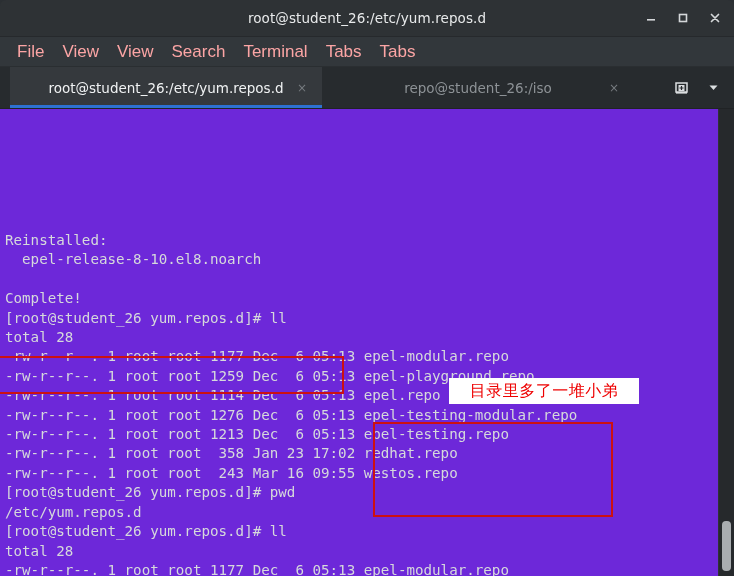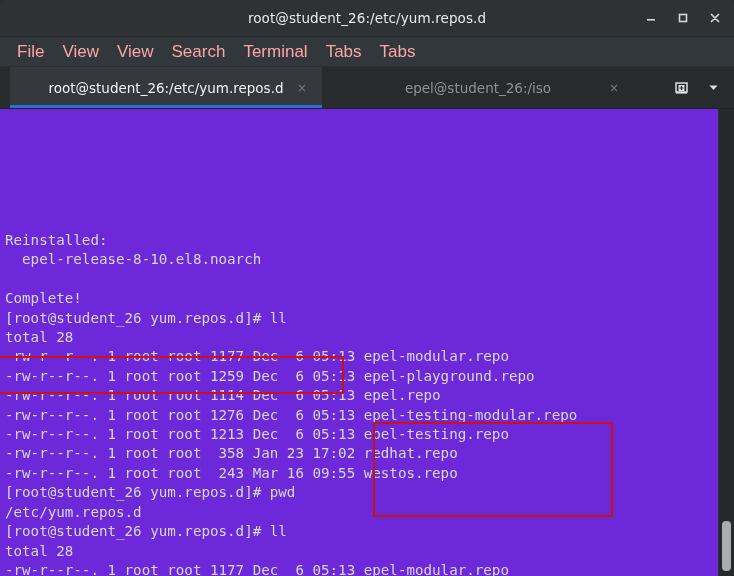--- a/index.html
+++ b/index.html
@@ -283,21 +283,21 @@
   </div>
 
   <div id="tabbar">
 
     <div class="tab active">
       <span class="tab-label">root@student_26:/etc/yum.repos.d</span>
       <span class="tab-close">×</span>
     </div>
 
     <div class="tab inactive">
-      <span class="tab-label">epel@student_26:/iso</span>
+      <span class="tab-label">repo@student_26:/iso</span>
       <span class="tab-close">×</span>
     </div>
 
     <div class="tabbar-right">
       <div class="tabbar-btn">
         <svg width="17" height="17" viewBox="0 0 17 17" aria-hidden="true">
           <path d="M3 4 h11 v9 h-11 z" fill="none" stroke="#dcdfe1" stroke-width="1.5"></path>
           <rect x="5.5" y="6" width="6" height="6" fill="#dcdfe1"></rect>
           <path d="M8.5 7 v4 M6.5 9 h4" stroke="#26292c" stroke-width="1.2"></path>
           <rect x="3" y="13" width="11" height="1.6" fill="#dcdfe1"></rect>
@@ -334,19 +334,22 @@
 -rw-r--r--. 1 root root 1259 Dec  6 05:13 epel-playground.repo
 -rw-r--r--. 1 root root 1114 Dec  6 05:13 epel.repo
 -rw-r--r--. 1 root root 1276 Dec  6 05:13 epel-testing-modular.repo
 -rw-r--r--. 1 root root 1213 Dec  6 05:13 epel-testing.repo
 -rw-r--r--. 1 root root  358 Jan 23 17:02 redhat.repo
 -rw-r--r--. 1 root root  243 Mar 16 09:55 westos.repo
 [root@student_26 yum.repos.d]# </pre>
 
     <div class="anno-box" id="anno-box-pwd"></div>
     <div class="anno-box" id="anno-box-repos"></div>
+    <div id="anno-note">
+      <span id="anno-note-text">目录里多了一堆小弟</span>
+    </div>
 
     <div id="scroll-track">
       <div id="scroll-thumb"></div>
     </div>
   </div>
 
 </div>
 
 </body></html>

